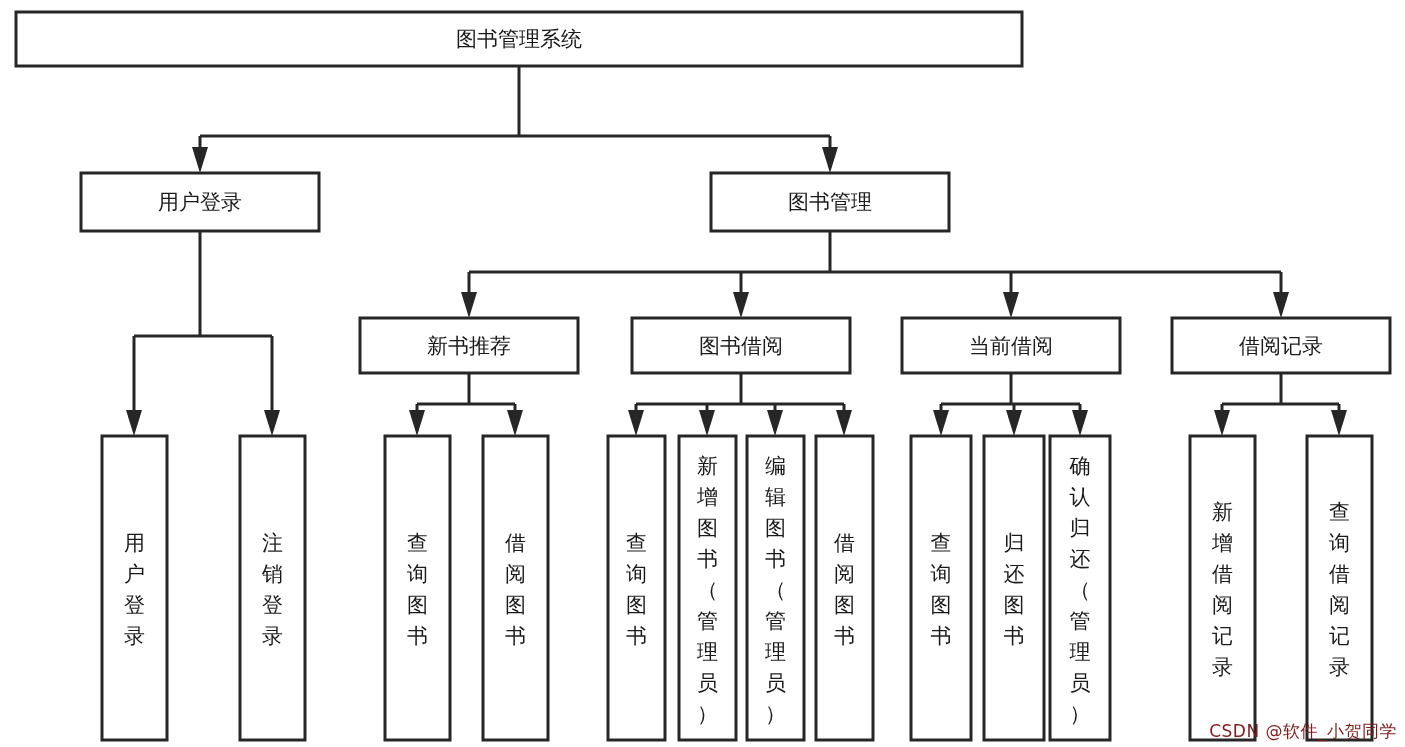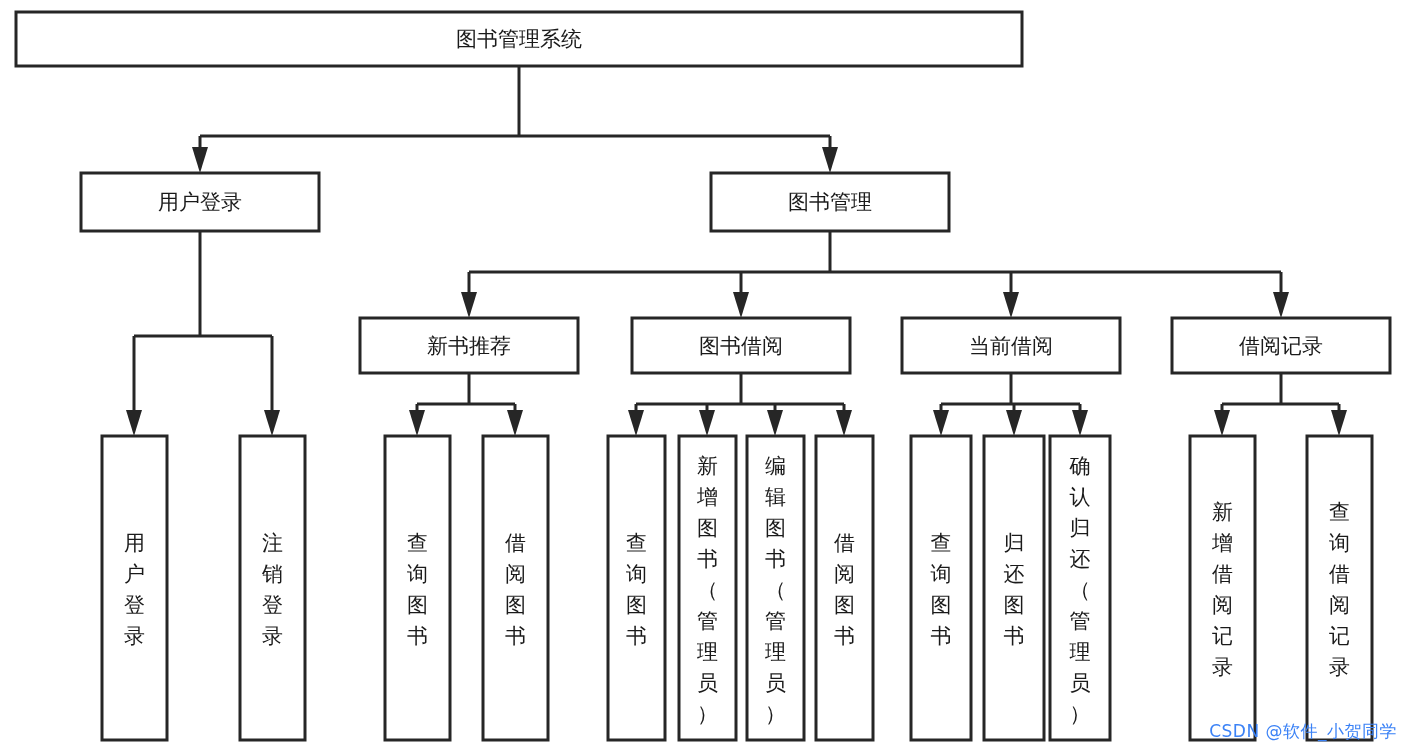--- a/index.html
+++ b/index.html
@@ -51,21 +51,21 @@
   .node-label-vertical {
     fill: #1a1a1a;
     font-family: "DejaVu Sans", "Liberation Sans", sans-serif;
     font-size: 21px;
     text-anchor: middle;
   }
   .watermark-text {
     position: absolute;
     right: 8px;
     bottom: 4px;
-    color: #3b82f6;
+    color: #7f1d1d;
     font-family: "DejaVu Sans", "Liberation Sans", sans-serif;
     font-size: 17px;
     letter-spacing: 0.5px;
     white-space: nowrap;
     user-select: none;
   }
 </style>
 </head>
 <body>
 

